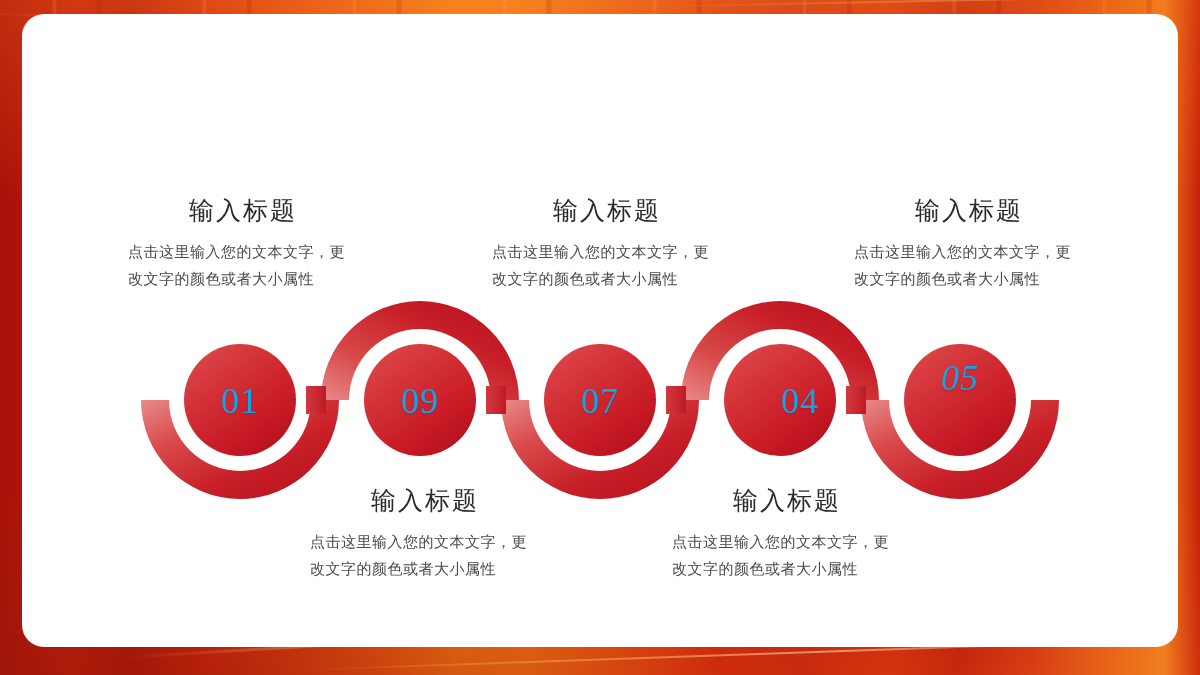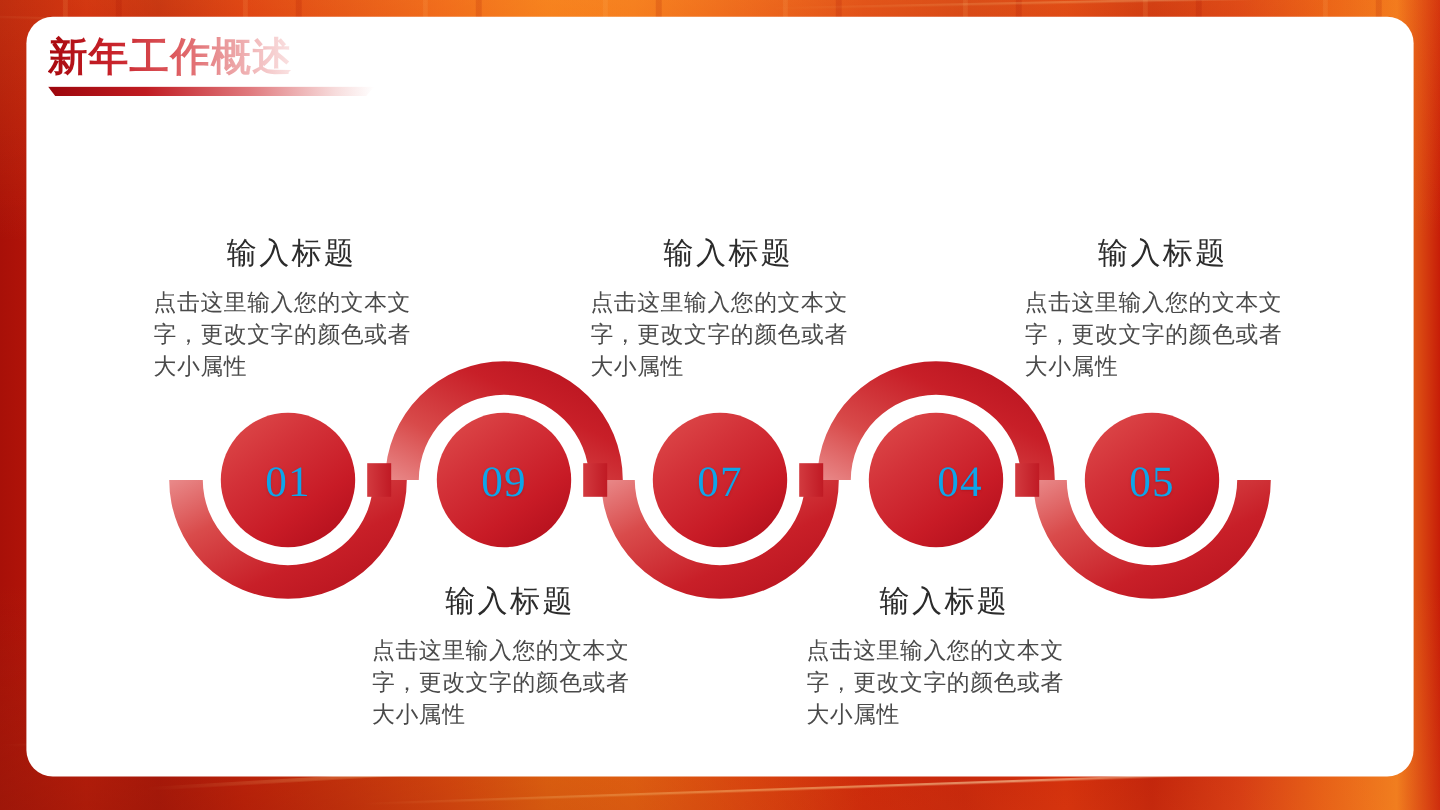--- a/index.html
+++ b/index.html
@@ -128,21 +128,21 @@
     font-family: "Liberation Serif", "DejaVu Serif", serif;
     font-size: 25px;
     color: #2b2b2b;
     text-align: center;
     letter-spacing: 2px;
     margin: 12px 0 12px 0;
     white-space: nowrap;
   }
   .blk .p {
     font-family: "Liberation Serif", "DejaVu Serif", serif;
-    font-size: 19px;
+    font-size: 15px;
     color: #4a4a4a;
     line-height: 27px;
     letter-spacing: 0.5px;
     margin: 0;
     text-align: left;
   }
 
   
   .blk.t1 { left: 128px; top: 182px; }
   .blk.t2 { left: 492px; top: 182px; }
@@ -172,24 +172,20 @@
   <div class="ray rt1"></div>
   <div class="ray rt2"></div>
   <div class="ray r5"></div>
   <div class="ray r1"></div>
   <div class="ray r2"></div>
   <div class="ray r3"></div>
   <div class="ray r4"></div>
 
   <div class="card"></div>
 
-  <div class="title-wrap">
-    <h1 class="slide-title">新年工作概述</h1>
-    <div class="title-underline"></div>
-  </div>
 
   <svg class="wave" viewBox="0 0 1200 675" width="1200" height="675" xmlns="http://www.w3.org/2000/svg">
     <defs>
       <linearGradient id="gArcDown" x1="0" y1="0" x2="1" y2="1">
         <stop offset="0%" stop-color="#e98a8a"></stop>
         <stop offset="28%" stop-color="#d94b4b"></stop>
         <stop offset="62%" stop-color="#c81f28"></stop>
         <stop offset="100%" stop-color="#b3101c"></stop>
       </linearGradient>
       <linearGradient id="gArcUp" x1="0" y1="1" x2="1" y2="0">
@@ -234,21 +230,21 @@
       <circle cx="600" cy="400" r="56" fill="url(#gCircle)"></circle>
       <circle cx="780" cy="400" r="56" fill="url(#gCircle)"></circle>
       <circle cx="960" cy="400" r="56" fill="url(#gCircle)"></circle>
     </g>
   </svg>
 
   <span class="num" style="left:240px; top:401px;">01</span>
   <span class="num" style="left:420px; top:401px;">09</span>
   <span class="num" style="left:600px; top:401px;">07</span>
   <span class="num" style="left:780px; top:401px;margin-left:20px;">04</span>
-  <span class="num" style="left:960px; top:401px;">05</span>
+  <span class="num" style="left:960px; top:378px;font-style:italic;">05</span>
 
   <div class="blk t1">
     <div class="h">输入标题</div>
     <div class="p">点击这里输入您的文本文字，更改文字的颜色或者大小属性</div>
   </div>
   <div class="blk t2">
     <div class="h">输入标题</div>
     <div class="p">点击这里输入您的文本文字，更改文字的颜色或者大小属性</div>
   </div>
   <div class="blk t3">

